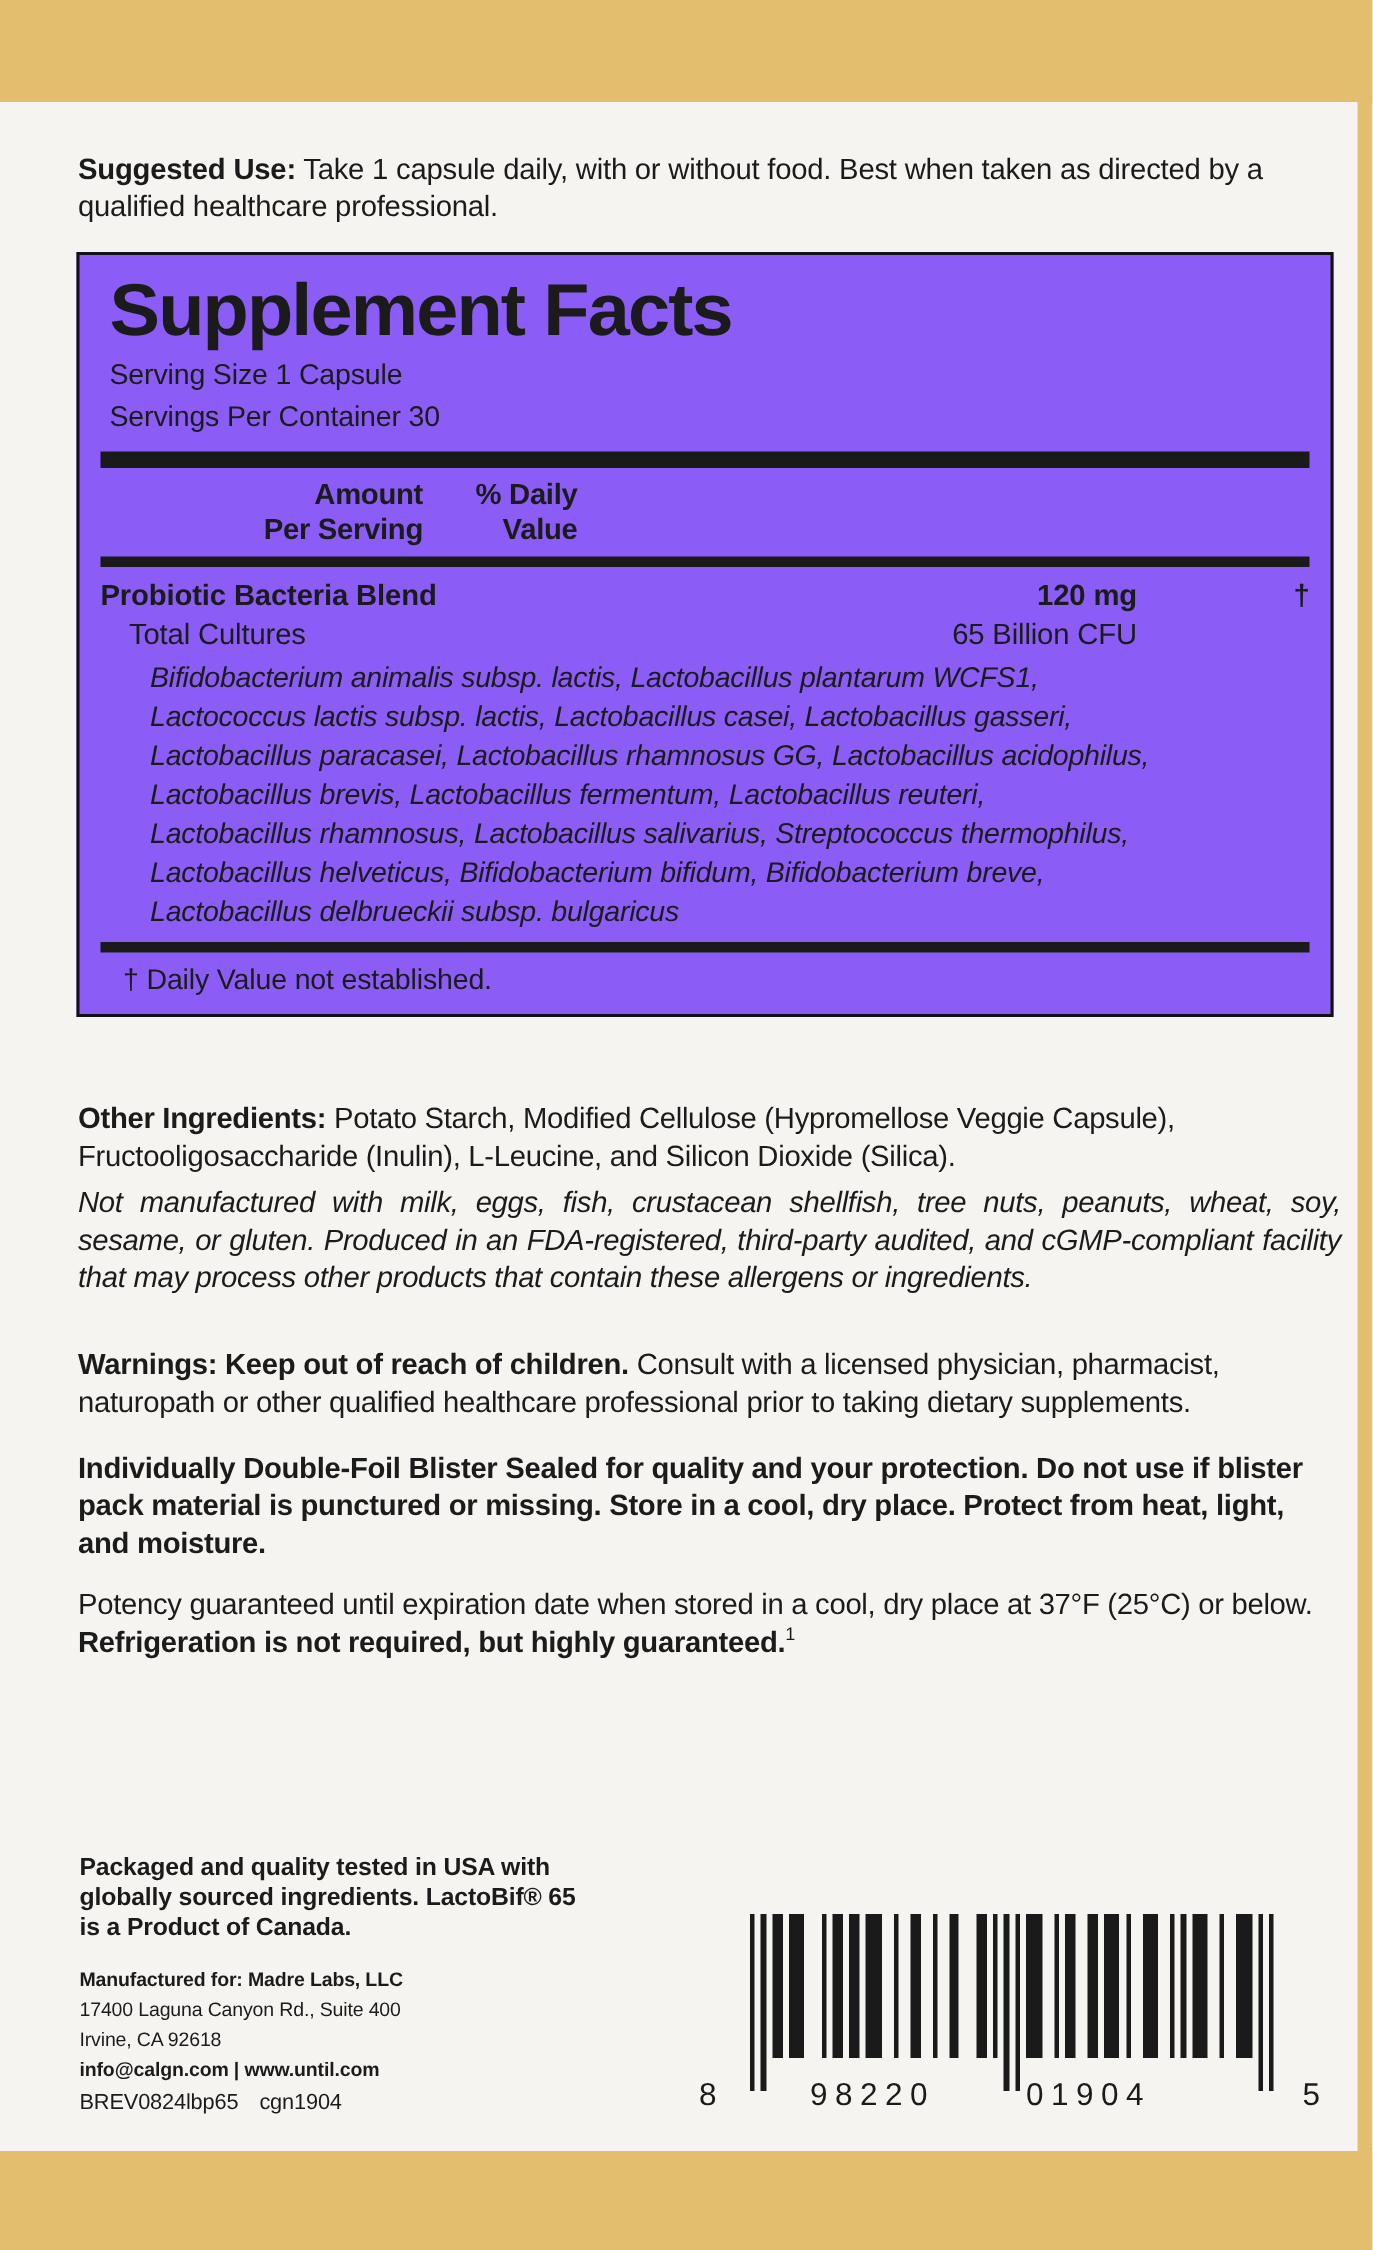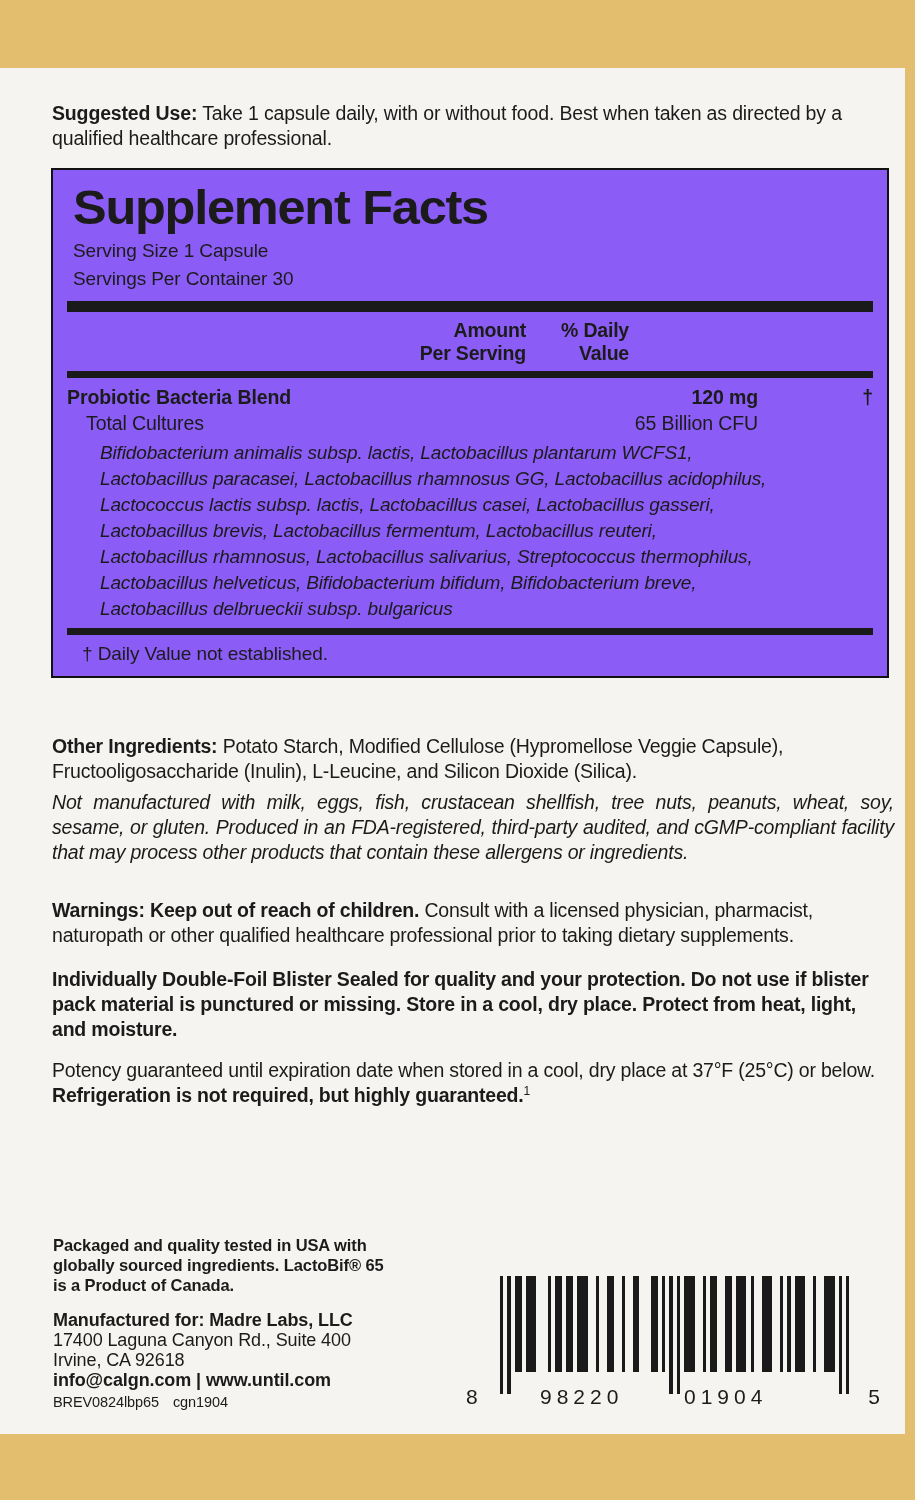--- a/index.html
+++ b/index.html
@@ -99,21 +99,21 @@
     margin: 10px 0 0 0;
   }
   .rule-med {
     height: 7px;
     background: #1a1a1a;
     margin: 0;
   }
 
   .sf-headrow {
     display: flex;
-    justify-content: center;
+    justify-content: flex-start;
     align-items: flex-start;
     padding: 7px 0 6px 0;
   }
   .sf-headcell {
     text-align: right;
     font-size: 19.5px;
     font-weight: bold;
     line-height: 23px;
     letter-spacing: -0.2px;
   }
@@ -190,21 +190,21 @@
     width: 380px;
   }
   .f-block1 {
     font-size: 16.5px;
     font-weight: bold;
     line-height: 20px;
     letter-spacing: -0.1px;
   }
   .f-block2 {
     margin-top: 15px;
-    font-size: 18px;
+    font-size: 13px;
     line-height: 20px;
     letter-spacing: -0.1px;
   }
   .f-block2 .b { font-weight: bold; }
   .f-code {
     margin-top: 3px;
     font-size: 14.5px;
     line-height: 18px;
     letter-spacing: -0.1px;
   }
@@ -290,22 +290,22 @@
       </div>
 
       <div class="sf-row sub">
         <div class="nm">Total Cultures</div>
         <div class="amt">65 Billion CFU</div>
         <div class="dv"></div>
       </div>
 
       <div class="strains">
         <div>Bifidobacterium animalis subsp. lactis, Lactobacillus plantarum WCFS1,</div>
+        <div>Lactococcus lactis subsp. lactis, Lactobacillus casei, Lactobacillus gasseri,</div>
         <div>Lactobacillus paracasei, Lactobacillus rhamnosus GG, Lactobacillus acidophilus,</div>
-        <div>Lactococcus lactis subsp. lactis, Lactobacillus casei, Lactobacillus gasseri,</div>
         <div>Lactobacillus brevis, Lactobacillus fermentum, Lactobacillus reuteri,</div>
         <div>Lactobacillus rhamnosus, Lactobacillus salivarius, Streptococcus thermophilus,</div>
         <div>Lactobacillus helveticus, Bifidobacterium bifidum, Bifidobacterium breve,</div>
         <div>Lactobacillus delbrueckii subsp. bulgaricus</div>
       </div>
 
       <div class="rule-med"></div>
 
       <div class="footnote">† Daily Value not established.</div>
     </div>

